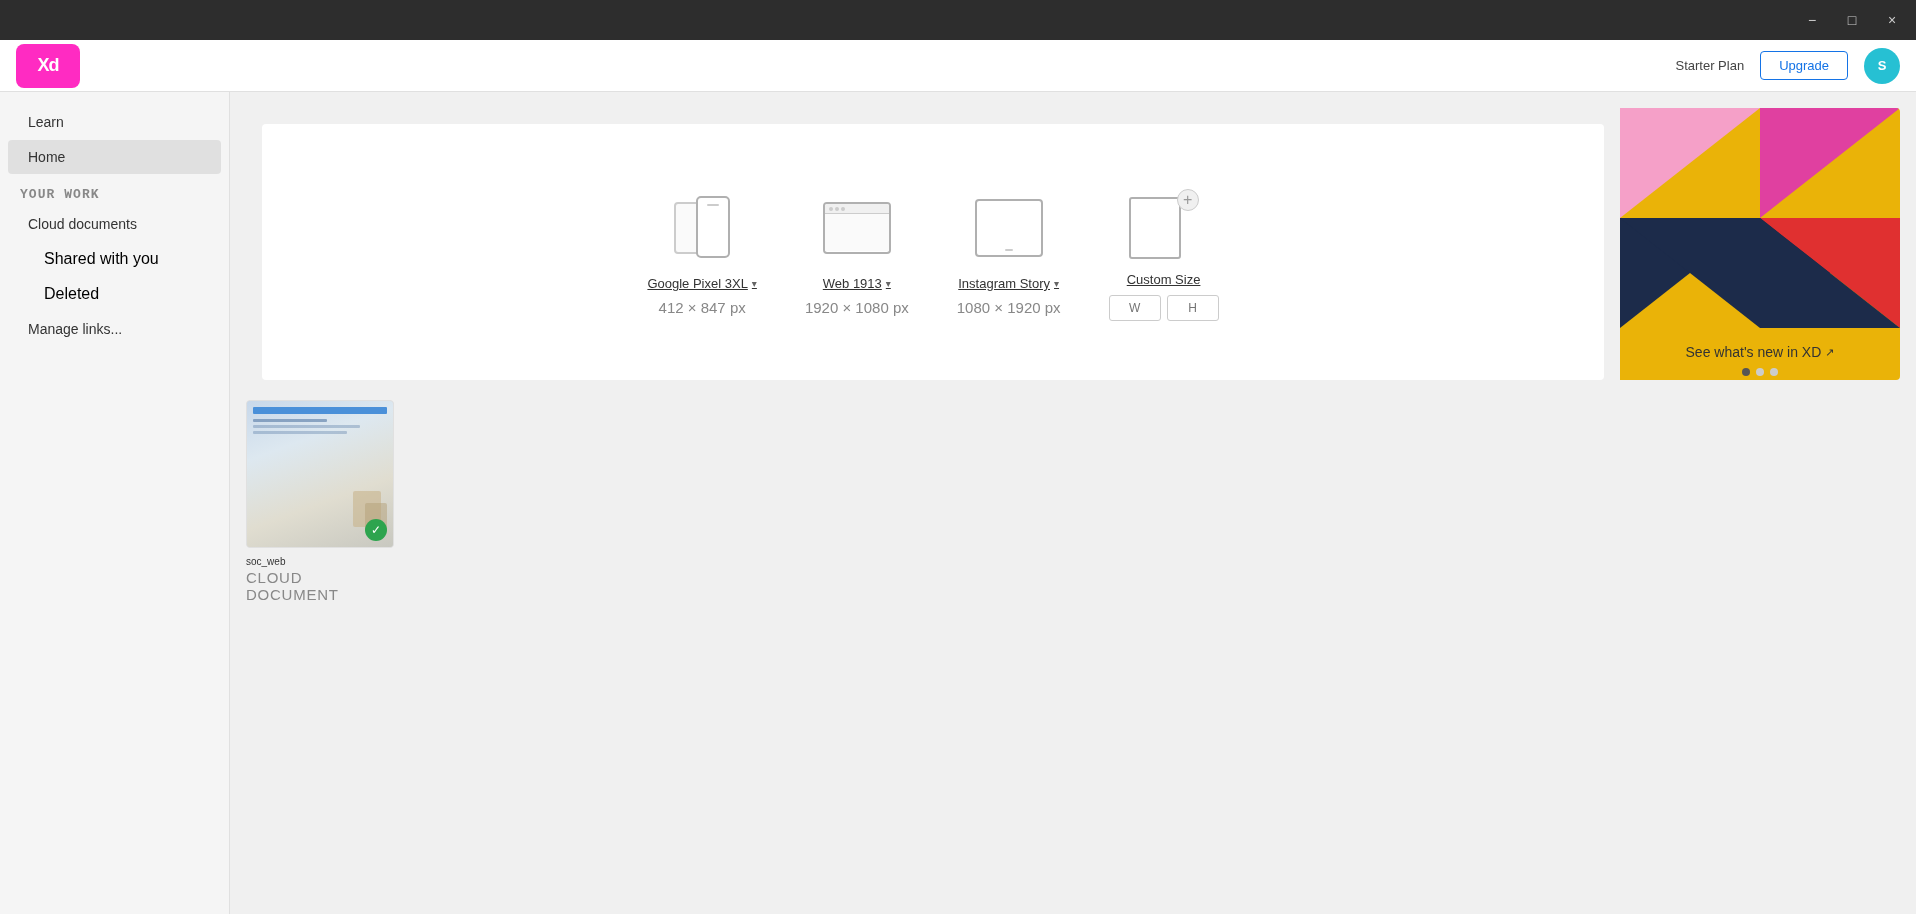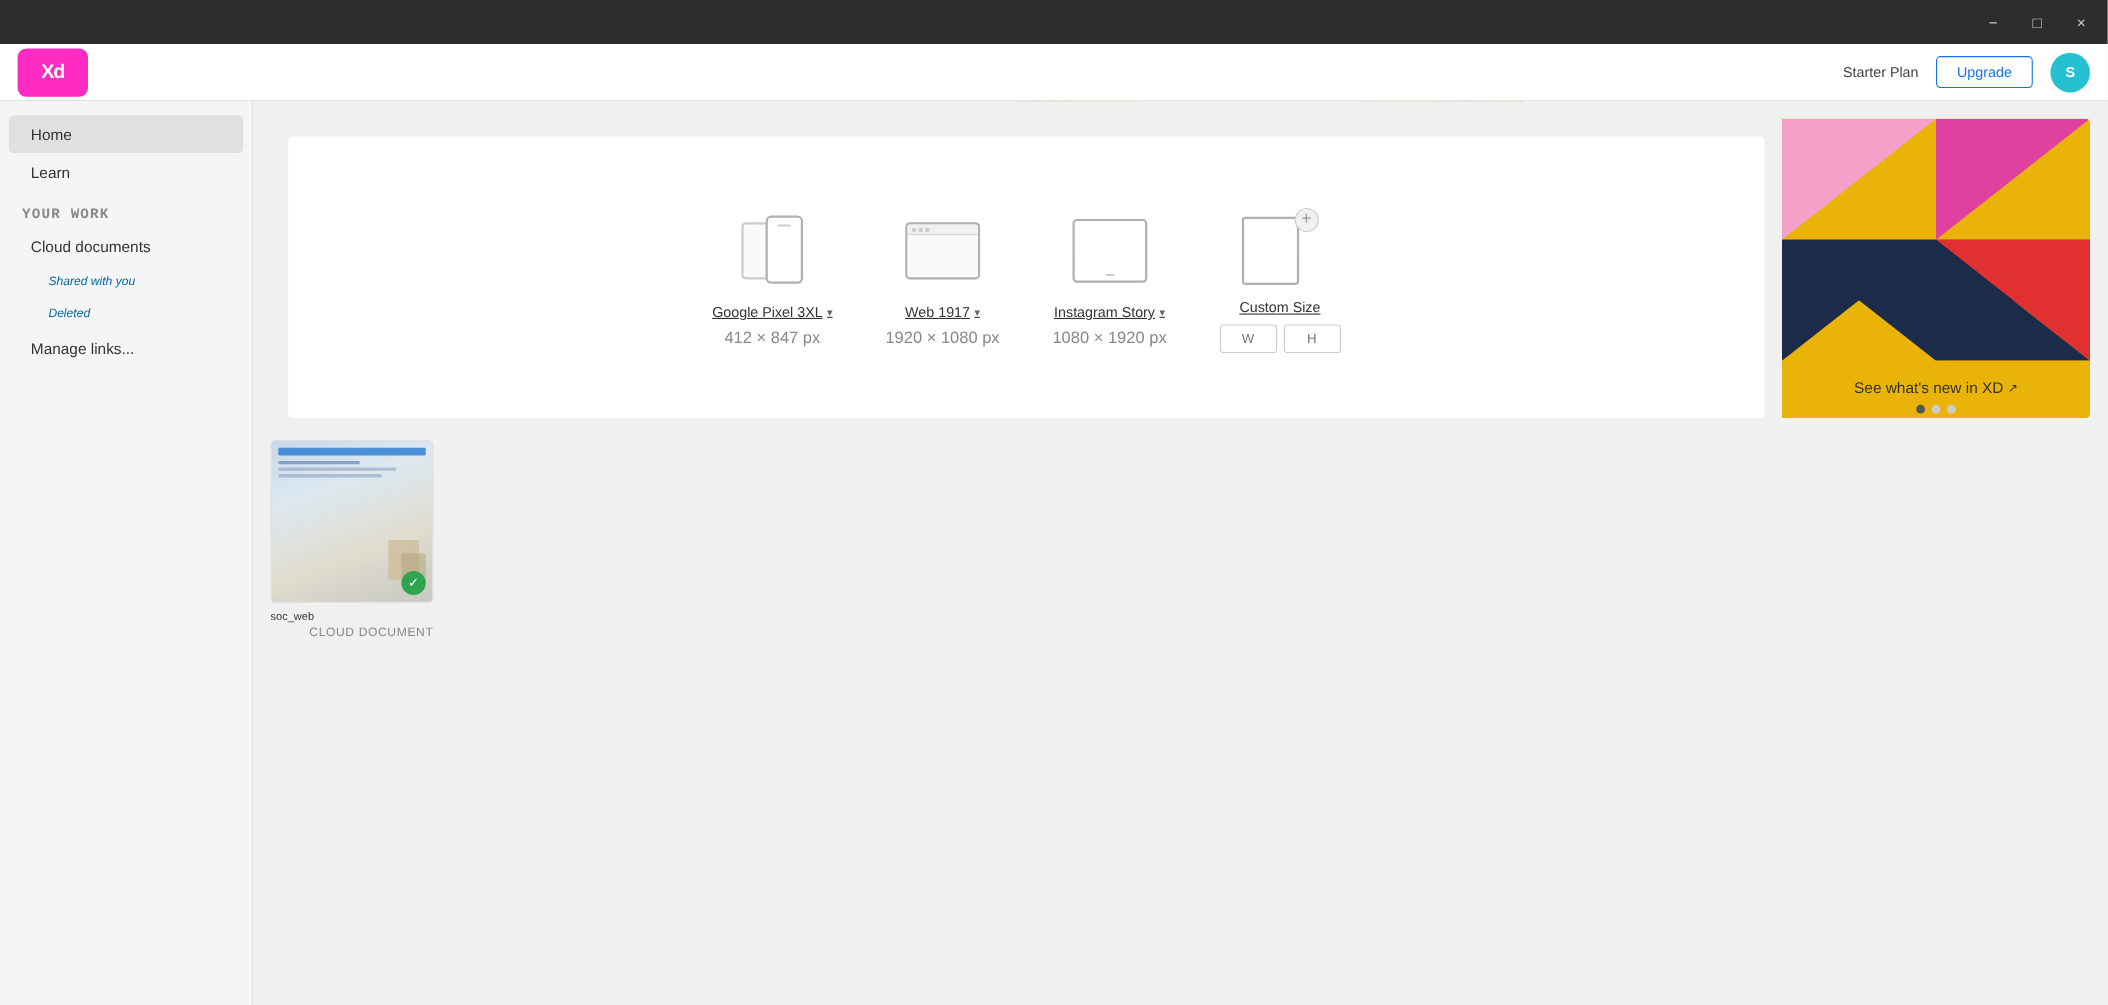--- a/index.html
+++ b/index.html
@@ -54,22 +54,22 @@
     .sidebar-item {
       padding: 9px 20px; font-size: 14px; color: #333; cursor: pointer;
       border-radius: 4px; margin: 1px 8px;
     }
     .sidebar-item.active { background: #e0e0e0; font-weight: 500; }
     .sidebar-section-label {
       padding: 12px 20px 4px; font-size: 13px; color: #888; text-transform: uppercase;
       letter-spacing: 0.08em; font-weight: 600; font-family: Liberation Mono, monospace;
     }
     .sidebar-sub-item {
-      padding: 8px 20px 8px 36px; font-size: 11px; color: #0369a1; cursor: pointer;
-      border-radius: 4px; margin: 1px 8px; font-style: italic;
+      padding: 8px 20px 8px 36px; font-size: 16px; color: #000000; cursor: pointer;
+      border-radius: 4px; margin: 1px 8px;
     }
 
     
     .main-content {
       flex: 1; overflow-y: auto; background: #f0f0f0; padding: 0;
     }
 
     
     .new-doc-panel {
       background: #fff; margin: 16px 16px 0 16px; border-radius: 4px;
@@ -153,21 +153,21 @@
     .file-thumbnail {
       width: 148px; height: 148px; border-radius: 4px; overflow: hidden;
       background: #d8d8d8; position: relative; border: 1px solid #e0e0e0;
     }
     .sync-badge {
       position: absolute; bottom: 6px; right: 6px; width: 22px; height: 22px;
       border-radius: 50%; background: #2da44e; display: flex; align-items: center;
       justify-content: center; color: white; font-size: 12px;
     }
     .file-name { font-size: 10px; color: #333; margin-top: 8px; font-weight: 400; }
-    .file-type { font-size: 11px; color: #888; text-transform: uppercase; letter-spacing: 0.05em; margin-top: 2px; text-align: right; }
+    .file-type { font-size: 15px; color: #888; text-transform: uppercase; letter-spacing: 0.05em; margin-top: 2px; }
 
     
     .whats-new-link {
       font-size: 14px; color: #333; text-align: center; margin-top: 8px;
       cursor: pointer; display: flex; align-items: center; justify-content: center; gap: 4px;
     }
     .external-link-icon { font-size: 11px; }
   </style>
 </head>
 <body>
@@ -184,22 +184,22 @@
   <div class="logo-box">Xd</div>
   <div class="header-spacer"></div>
   <span class="starter-plan-label">Starter Plan</span>
   <button class="upgrade-btn">Upgrade</button>
   <div class="avatar">S</div>
 </div>
 
 <div class="app-body">
 
   <div class="sidebar">
+    <div class="sidebar-item">Learn</div>
     <div class="sidebar-item active">Home</div>
-    <div class="sidebar-item">Learn</div>
     <div class="sidebar-section-label">YOUR WORK</div>
     <div class="sidebar-item">Cloud documents</div>
     <div class="sidebar-sub-item">Shared with you</div>
     <div class="sidebar-sub-item">Deleted</div>
     <div class="sidebar-item">Manage links...</div>
   </div>
 
   <div class="main-content">
 
     <div style="display: flex; margin: 16px 16px 0 16px;">
@@ -226,21 +226,21 @@
             <div class="icon-browser">
               <div class="icon-browser-bar">
                 <div class="browser-dot"></div>
                 <div class="browser-dot"></div>
                 <div class="browser-dot"></div>
               </div>
               <div class="browser-content"></div>
             </div>
           </div>
           <div class="template-label">
-            <span>Web 1917</span>
+            <span>Web 1913</span>
             <span class="dropdown-arrow">▾</span>
           </div>
           <div class="template-dim">1920 × 1080 px</div>
         </div>
 
         <div class="template-item">
           <div class="template-icon-box">
             <div class="icon-tablet"></div>
           </div>
           <div class="template-label">

